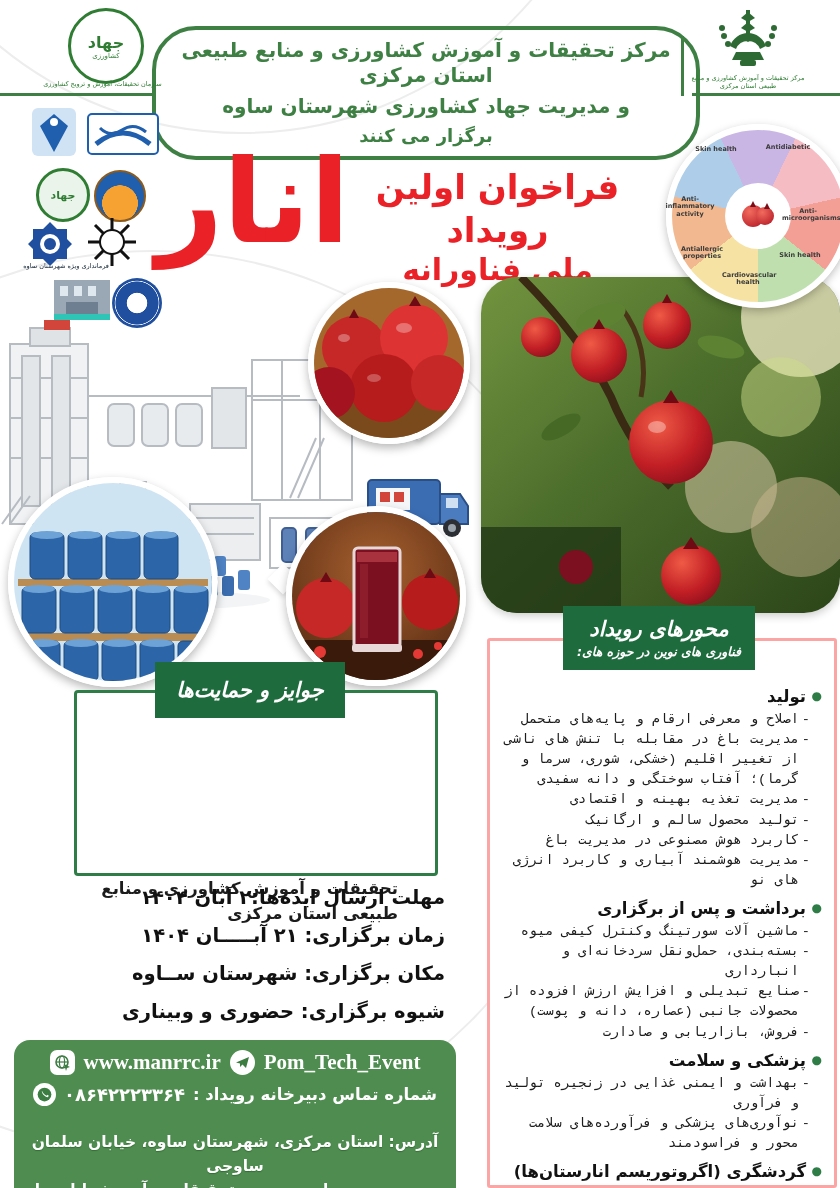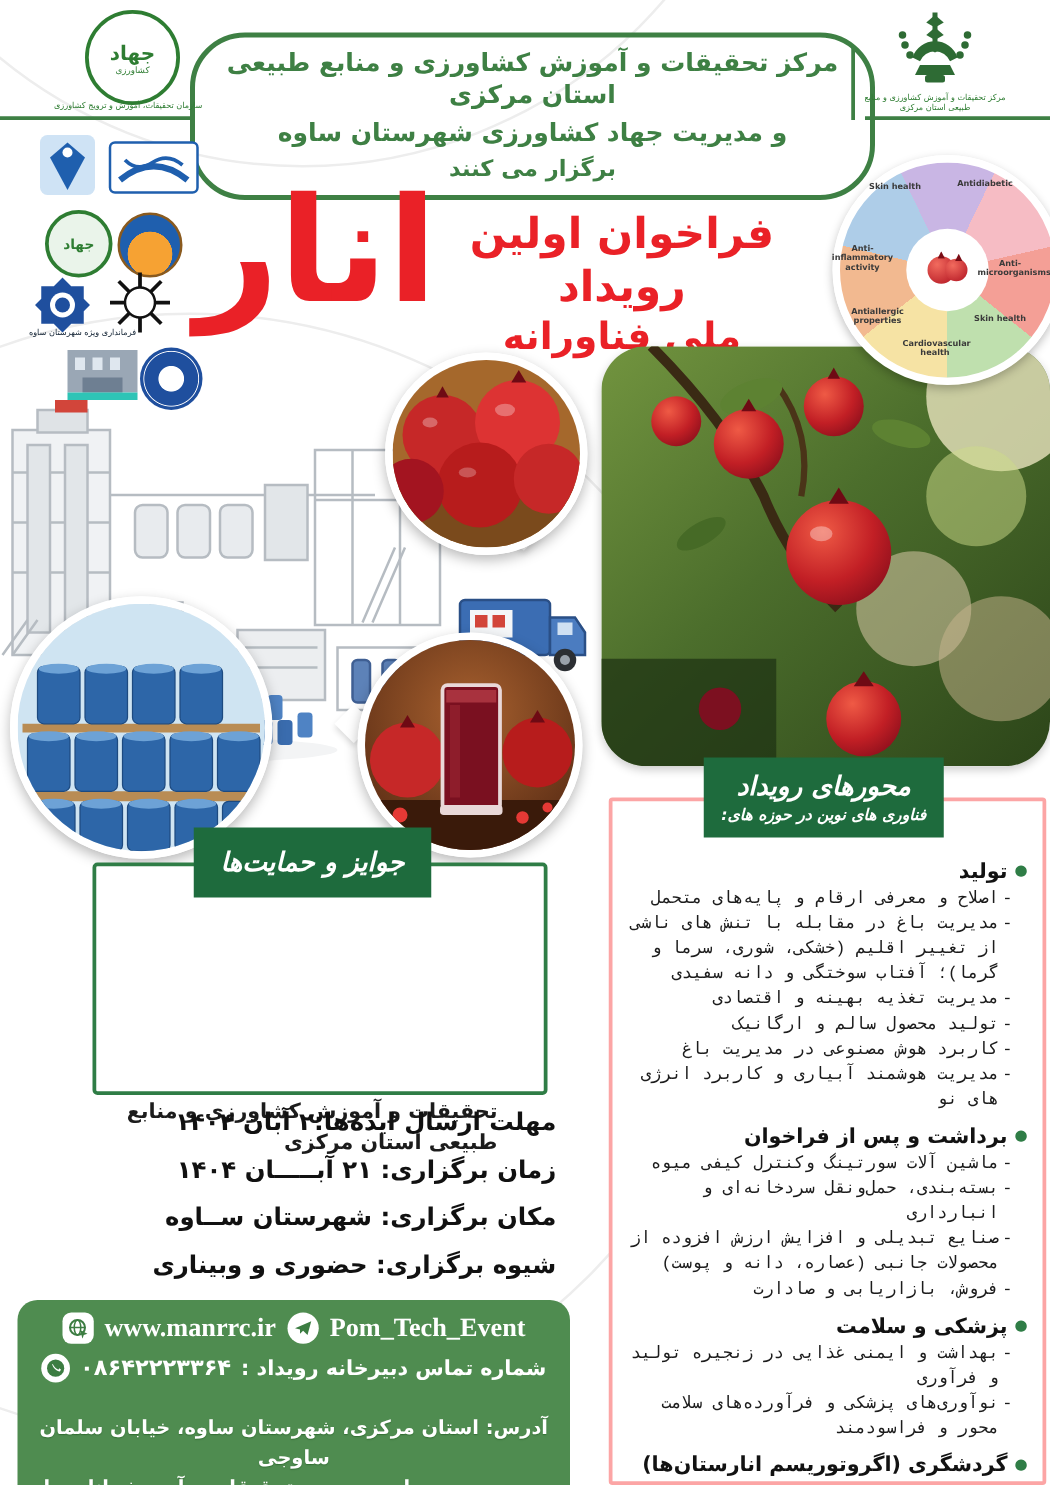--- a/index.html
+++ b/index.html
@@ -432,21 +432,21 @@
         <ul>
             <li>اصلاح و معرفی ارقام و پایه‌های متحمل</li>
             <li>مدیریت باغ در مقابله با تنش های ناشی از تغییر اقلیم (خشکی، شوری، سرما و گرما)؛ آفتاب سوختگی و دانه سفیدی</li>
             <li>مدیریت تغذیه بهینه و اقتصادی</li>
             <li>تولید محصول سالم و ارگانیک</li>
             <li>کاربرد هوش مصنوعی در مدیریت باغ</li>
             <li>مدیریت هوشمند آبیاری و کاربرد انرژی های نو</li>
           </ul>
       </div>
       <div class="sec">
-        <div class="sec-title">برداشت و پس از فراخوان</div>
+        <div class="sec-title">برداشت و پس از برگزاری</div>
         <ul>
             <li>ماشین آلات سورتینگ وکنترل کیفی میوه</li>
             <li>بسته‌بندی، حمل‌ونقل سردخانه‌ای و انبارداری</li>
             <li>صنایع تبدیلی و افزایش ارزش افزوده از محصولات جانبی (عصاره، دانه و پوست)</li>
             <li>فروش، بازاریابی و صادارت</li>
           </ul>
       </div>
       <div class="sec">
         <div class="sec-title">پزشکی و سلامت</div>
         <ul>

